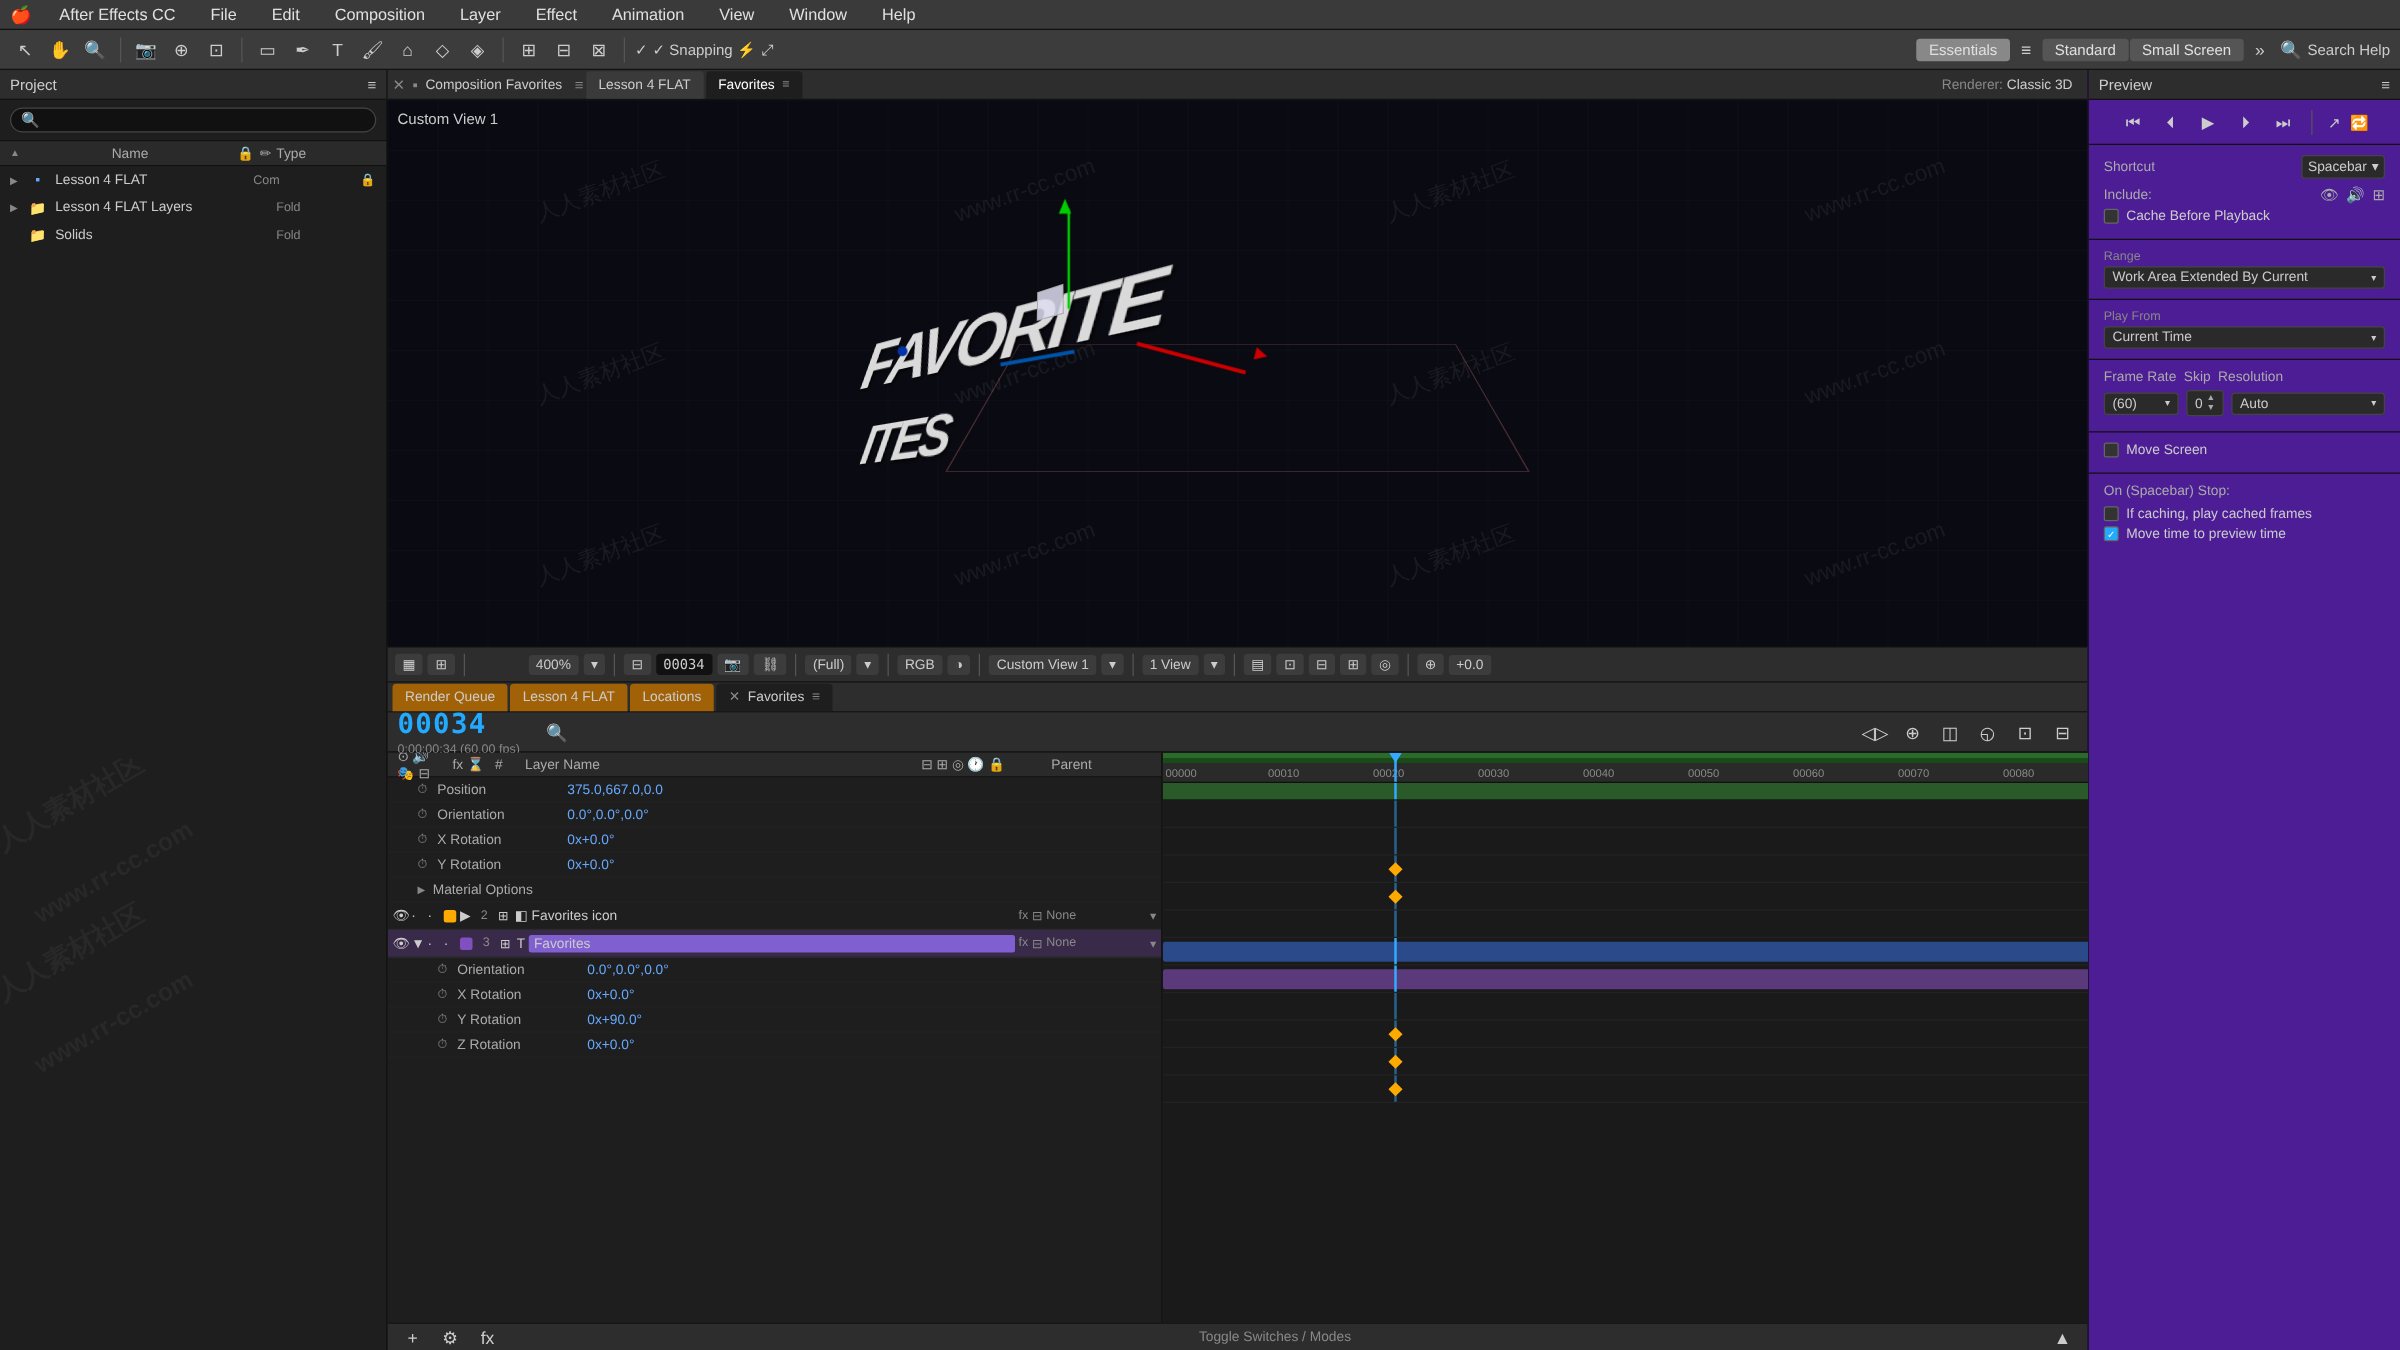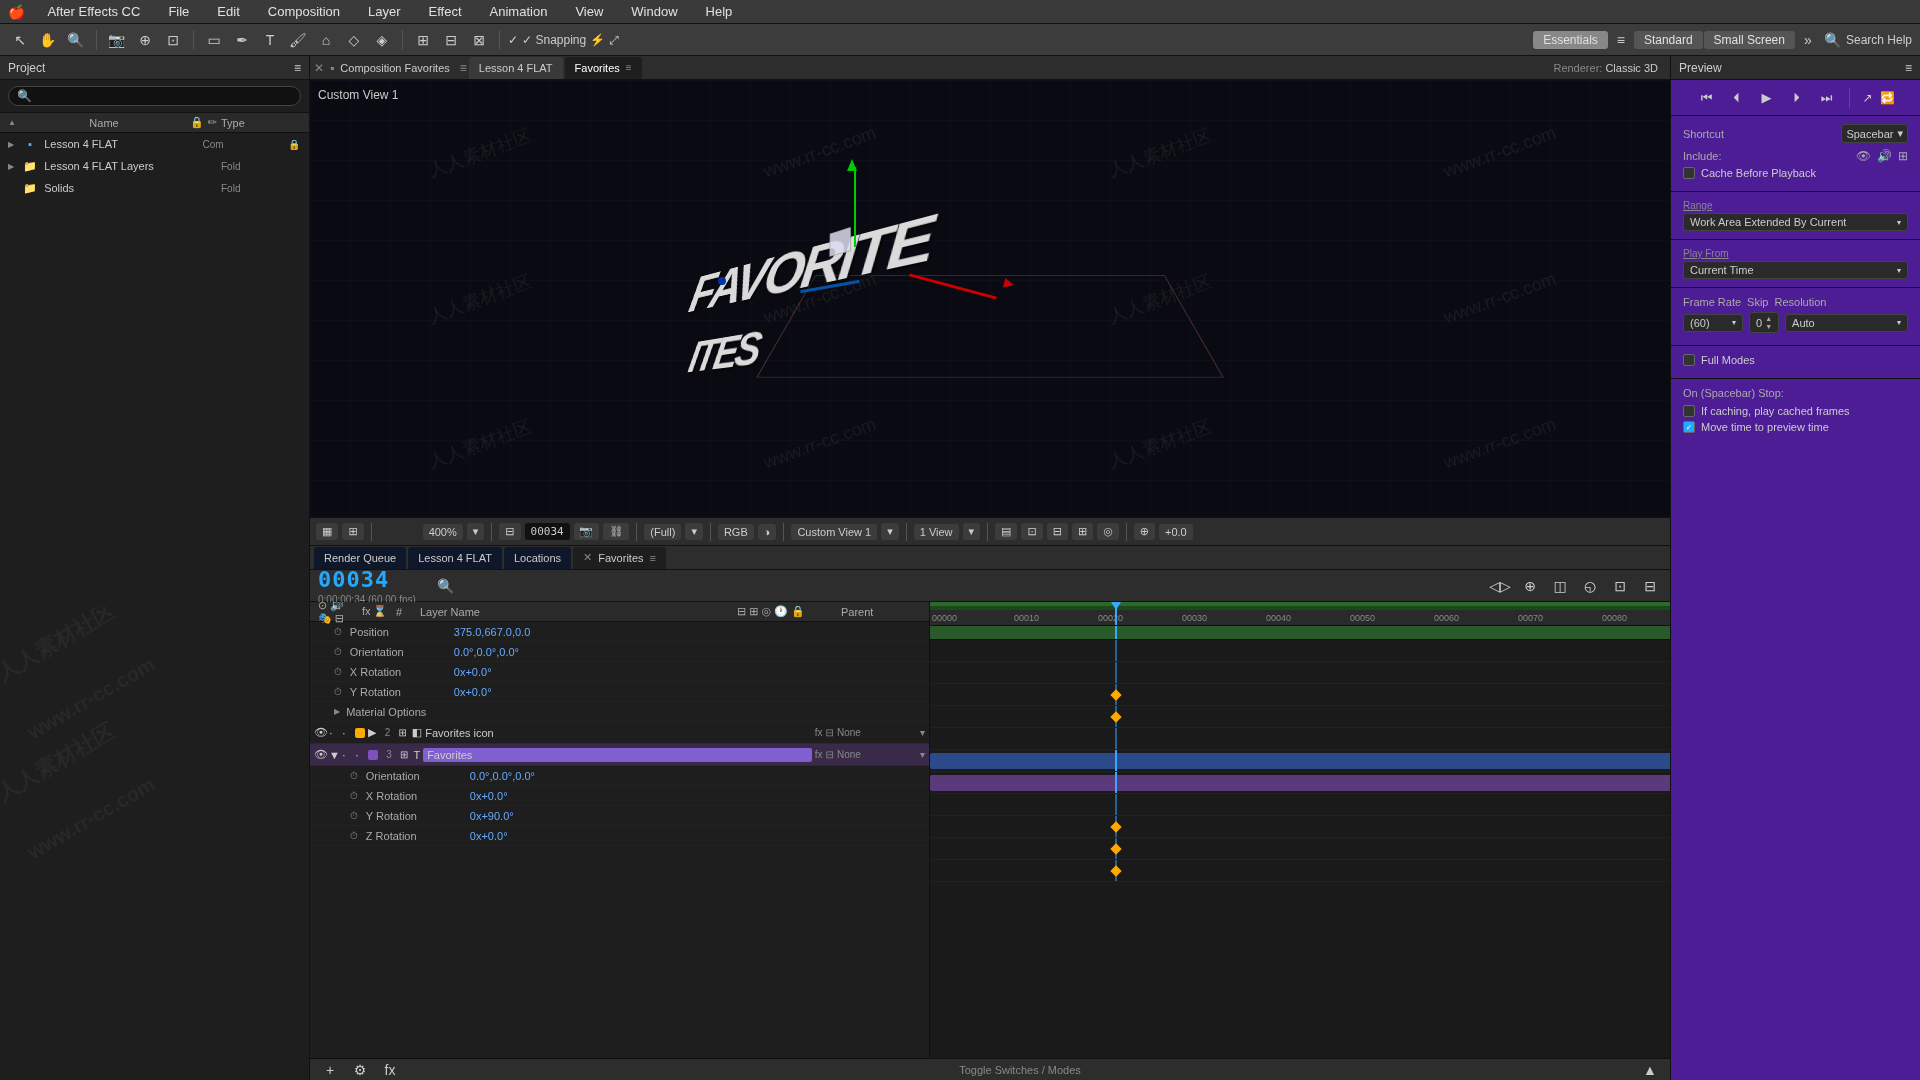--- a/index.html
+++ b/index.html
@@ -242,21 +242,21 @@
 
     .timeline-tabs {
       display: flex; align-items: center;
       height: 24px; background: #2d2d2d;
       border-bottom: 1px solid #111;
       padding: 0 4px; gap: 2px;
     }
     .timeline-tab {
       display: flex; align-items: center;
       padding: 0 10px; height: 22px;
-      background: #0f172a; border-radius: 3px 3px 0 0;
+      background: #a16207; border-radius: 3px 3px 0 0;
       font-size: 11px; color: #ccc; cursor: pointer; gap: 6px;
     }
     .timeline-tab.active { background: #1e1e1e; }
 
     .timeline-controls {
       display: flex; align-items: center;
       height: 32px; background: #2d2d2d;
       border-bottom: 1px solid #111;
       padding: 0 8px; gap: 6px;
     }
@@ -408,21 +408,21 @@
 
     .checkbox-row {
       display: flex; align-items: center; gap: 6px; margin-bottom: 4px;
     }
     .cb { width: 12px; height: 12px; border: 1px solid #666; border-radius: 2px;
       background: #333; display: flex; align-items: center; justify-content: center; cursor: pointer; }
     .cb.checked { background: #2af; }
     .cb-check { font-size: 8px; color: #fff; }
     .cb-label { font-size: 11px; color: #ccc; }
 
-    .section-label { font-size: 10px; color: #888; margin-bottom: 2px; text-decoration: underline; }
+    .section-label { font-size: 10px; color: #888; margin-bottom: 2px; }
     .dropdown {
       background: #2a2a2a; border: 1px solid #444; border-radius: 3px;
       color: #ccc; font-size: 11px; padding: 2px 6px;
       display: flex; align-items: center; gap: 4px; cursor: pointer; flex: 1;
     }
     .dropdown-arrow { font-size: 8px; margin-left: auto; }
 
     .frame-rate-row {
       display: flex; align-items: center; gap: 6px; margin-bottom: 4px;
     }
@@ -968,21 +968,21 @@
         <div class="dropdown">
           <span>Auto</span>
           <span class="dropdown-arrow">▾</span>
         </div>
       </div>
     </div>
 
     <div class="preview-section">
       <div class="checkbox-row">
         <div class="cb"></div>
-        <span class="cb-label">Full Modes</span>
+        <span class="cb-label">Move Screen</span>
       </div>
     </div>
 
     <div class="on-stop-section">
       <div class="on-stop-title">On (Spacebar) Stop:</div>
       <div class="on-stop-cb-row">
         <div class="cb"></div>
         <span class="cb-label">If caching, play cached frames</span>
       </div>
       <div class="on-stop-cb-row">

